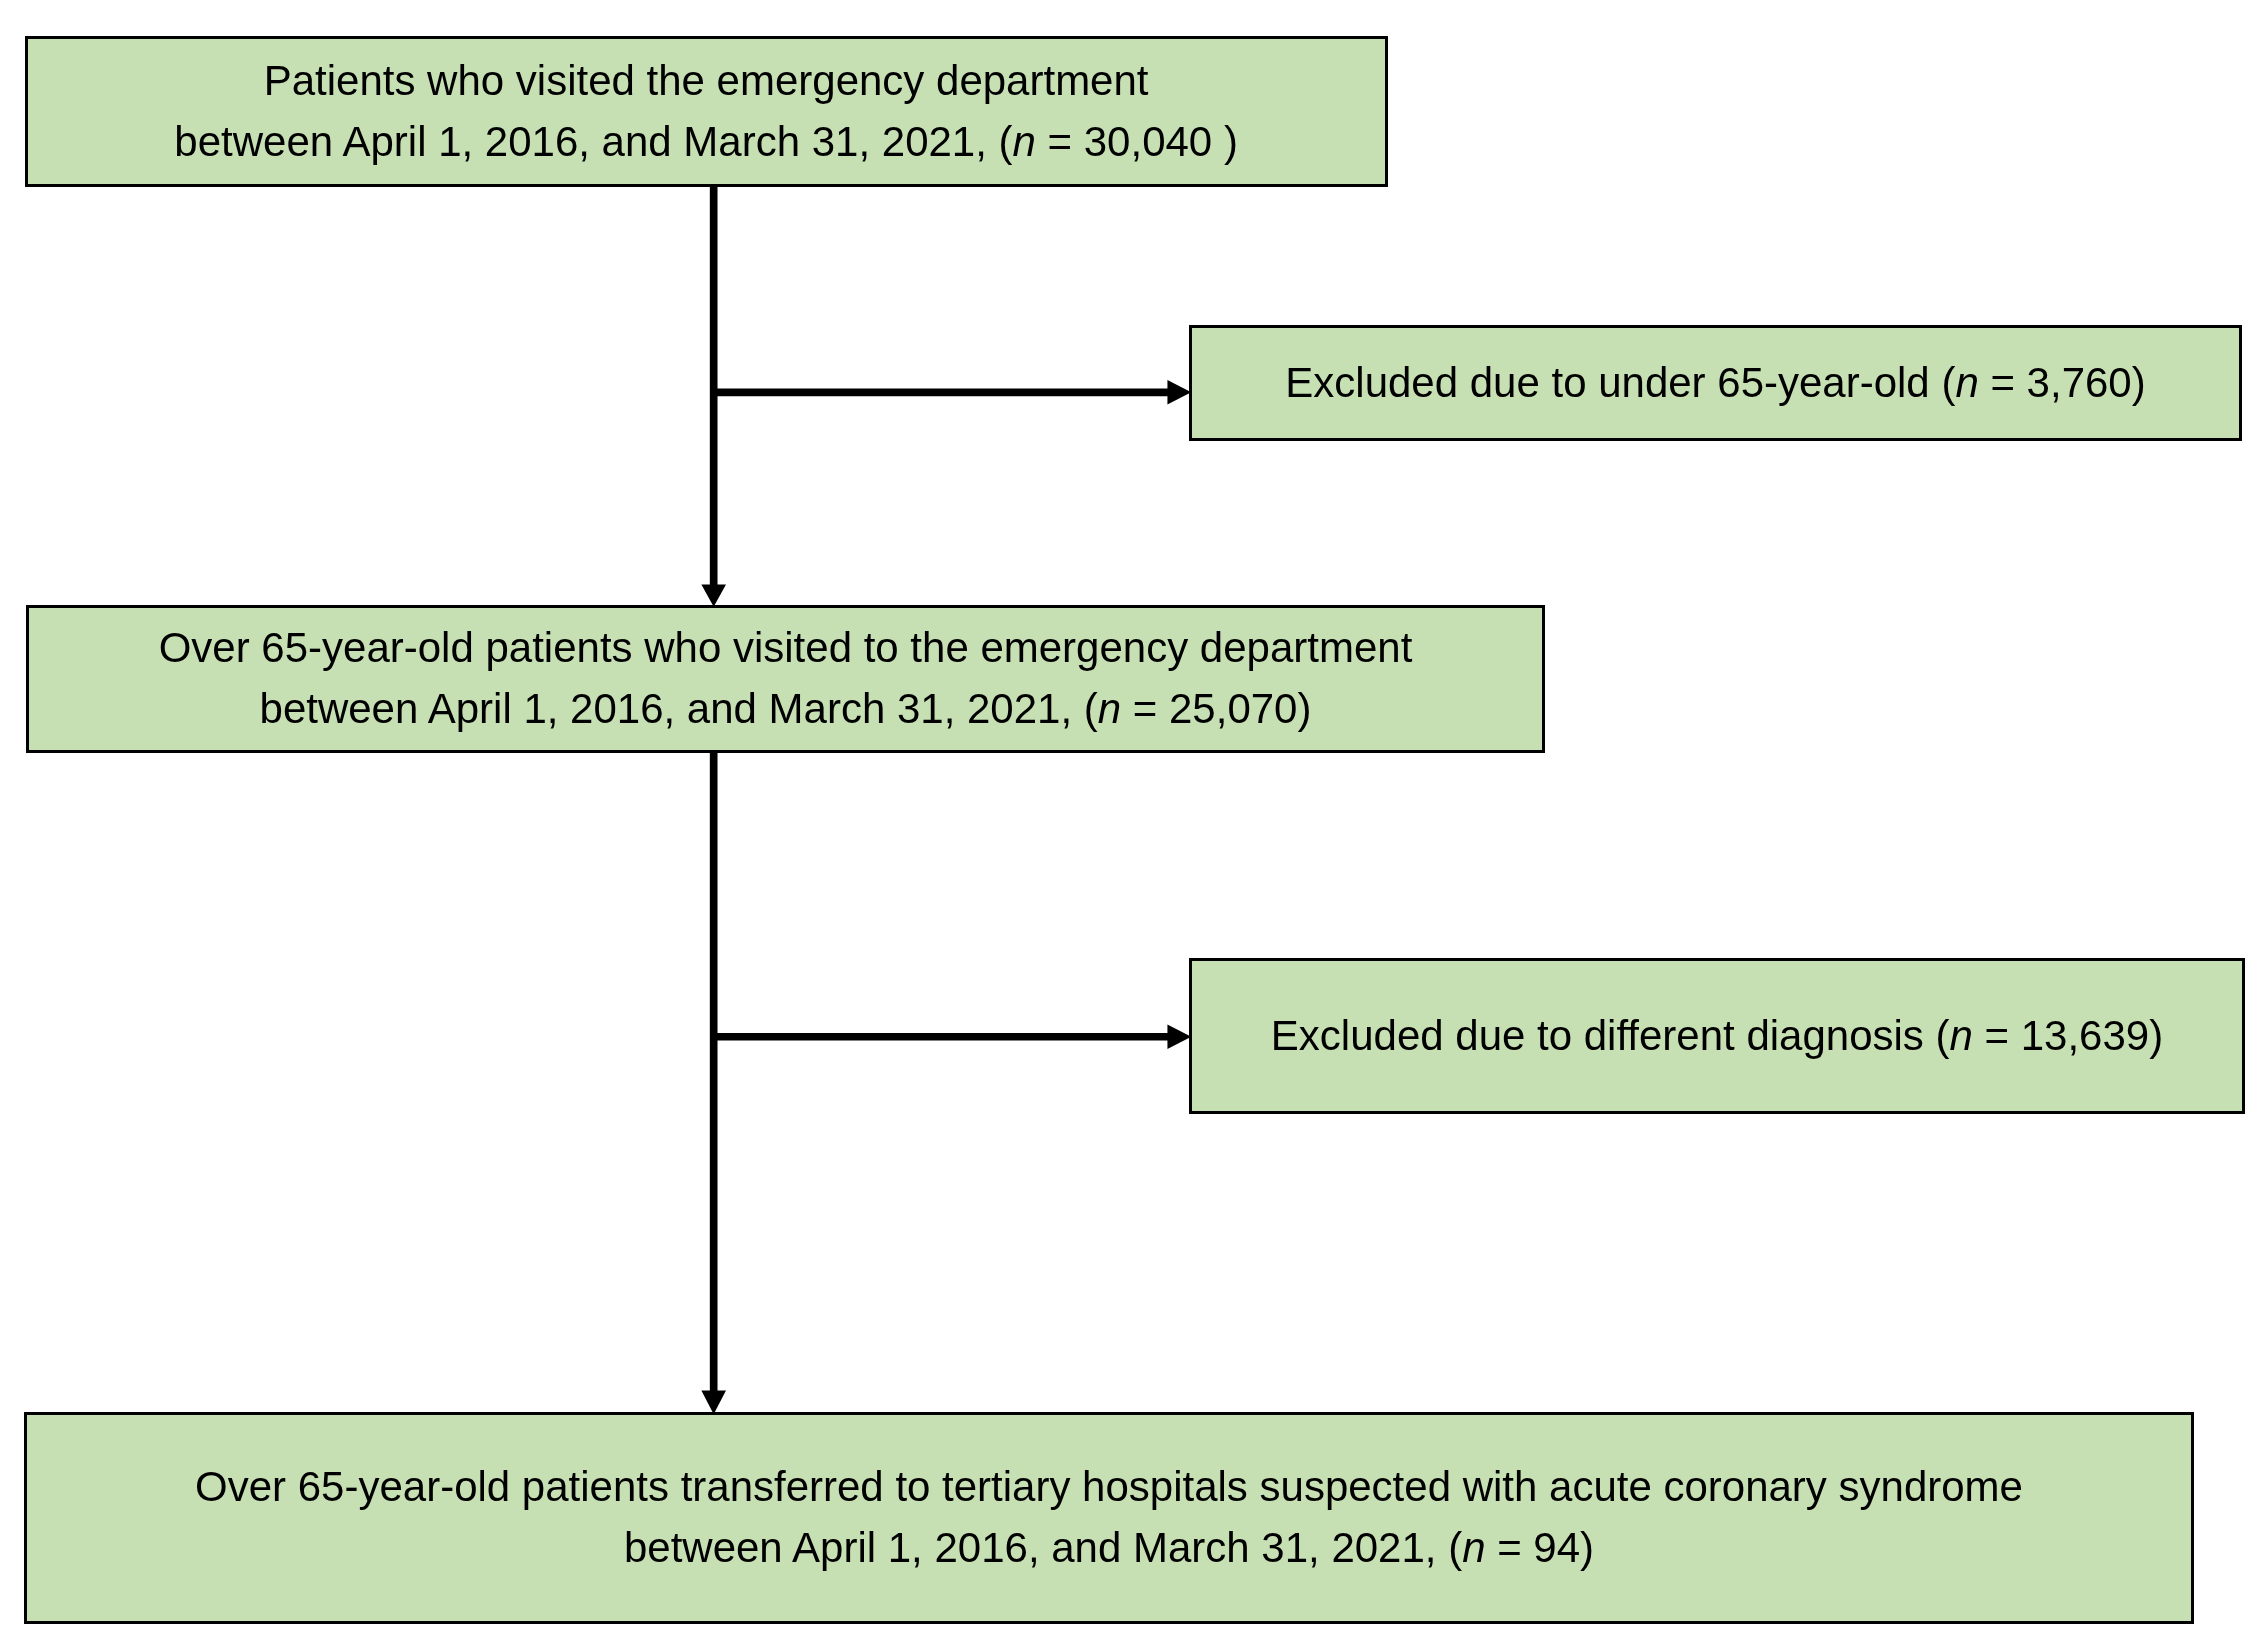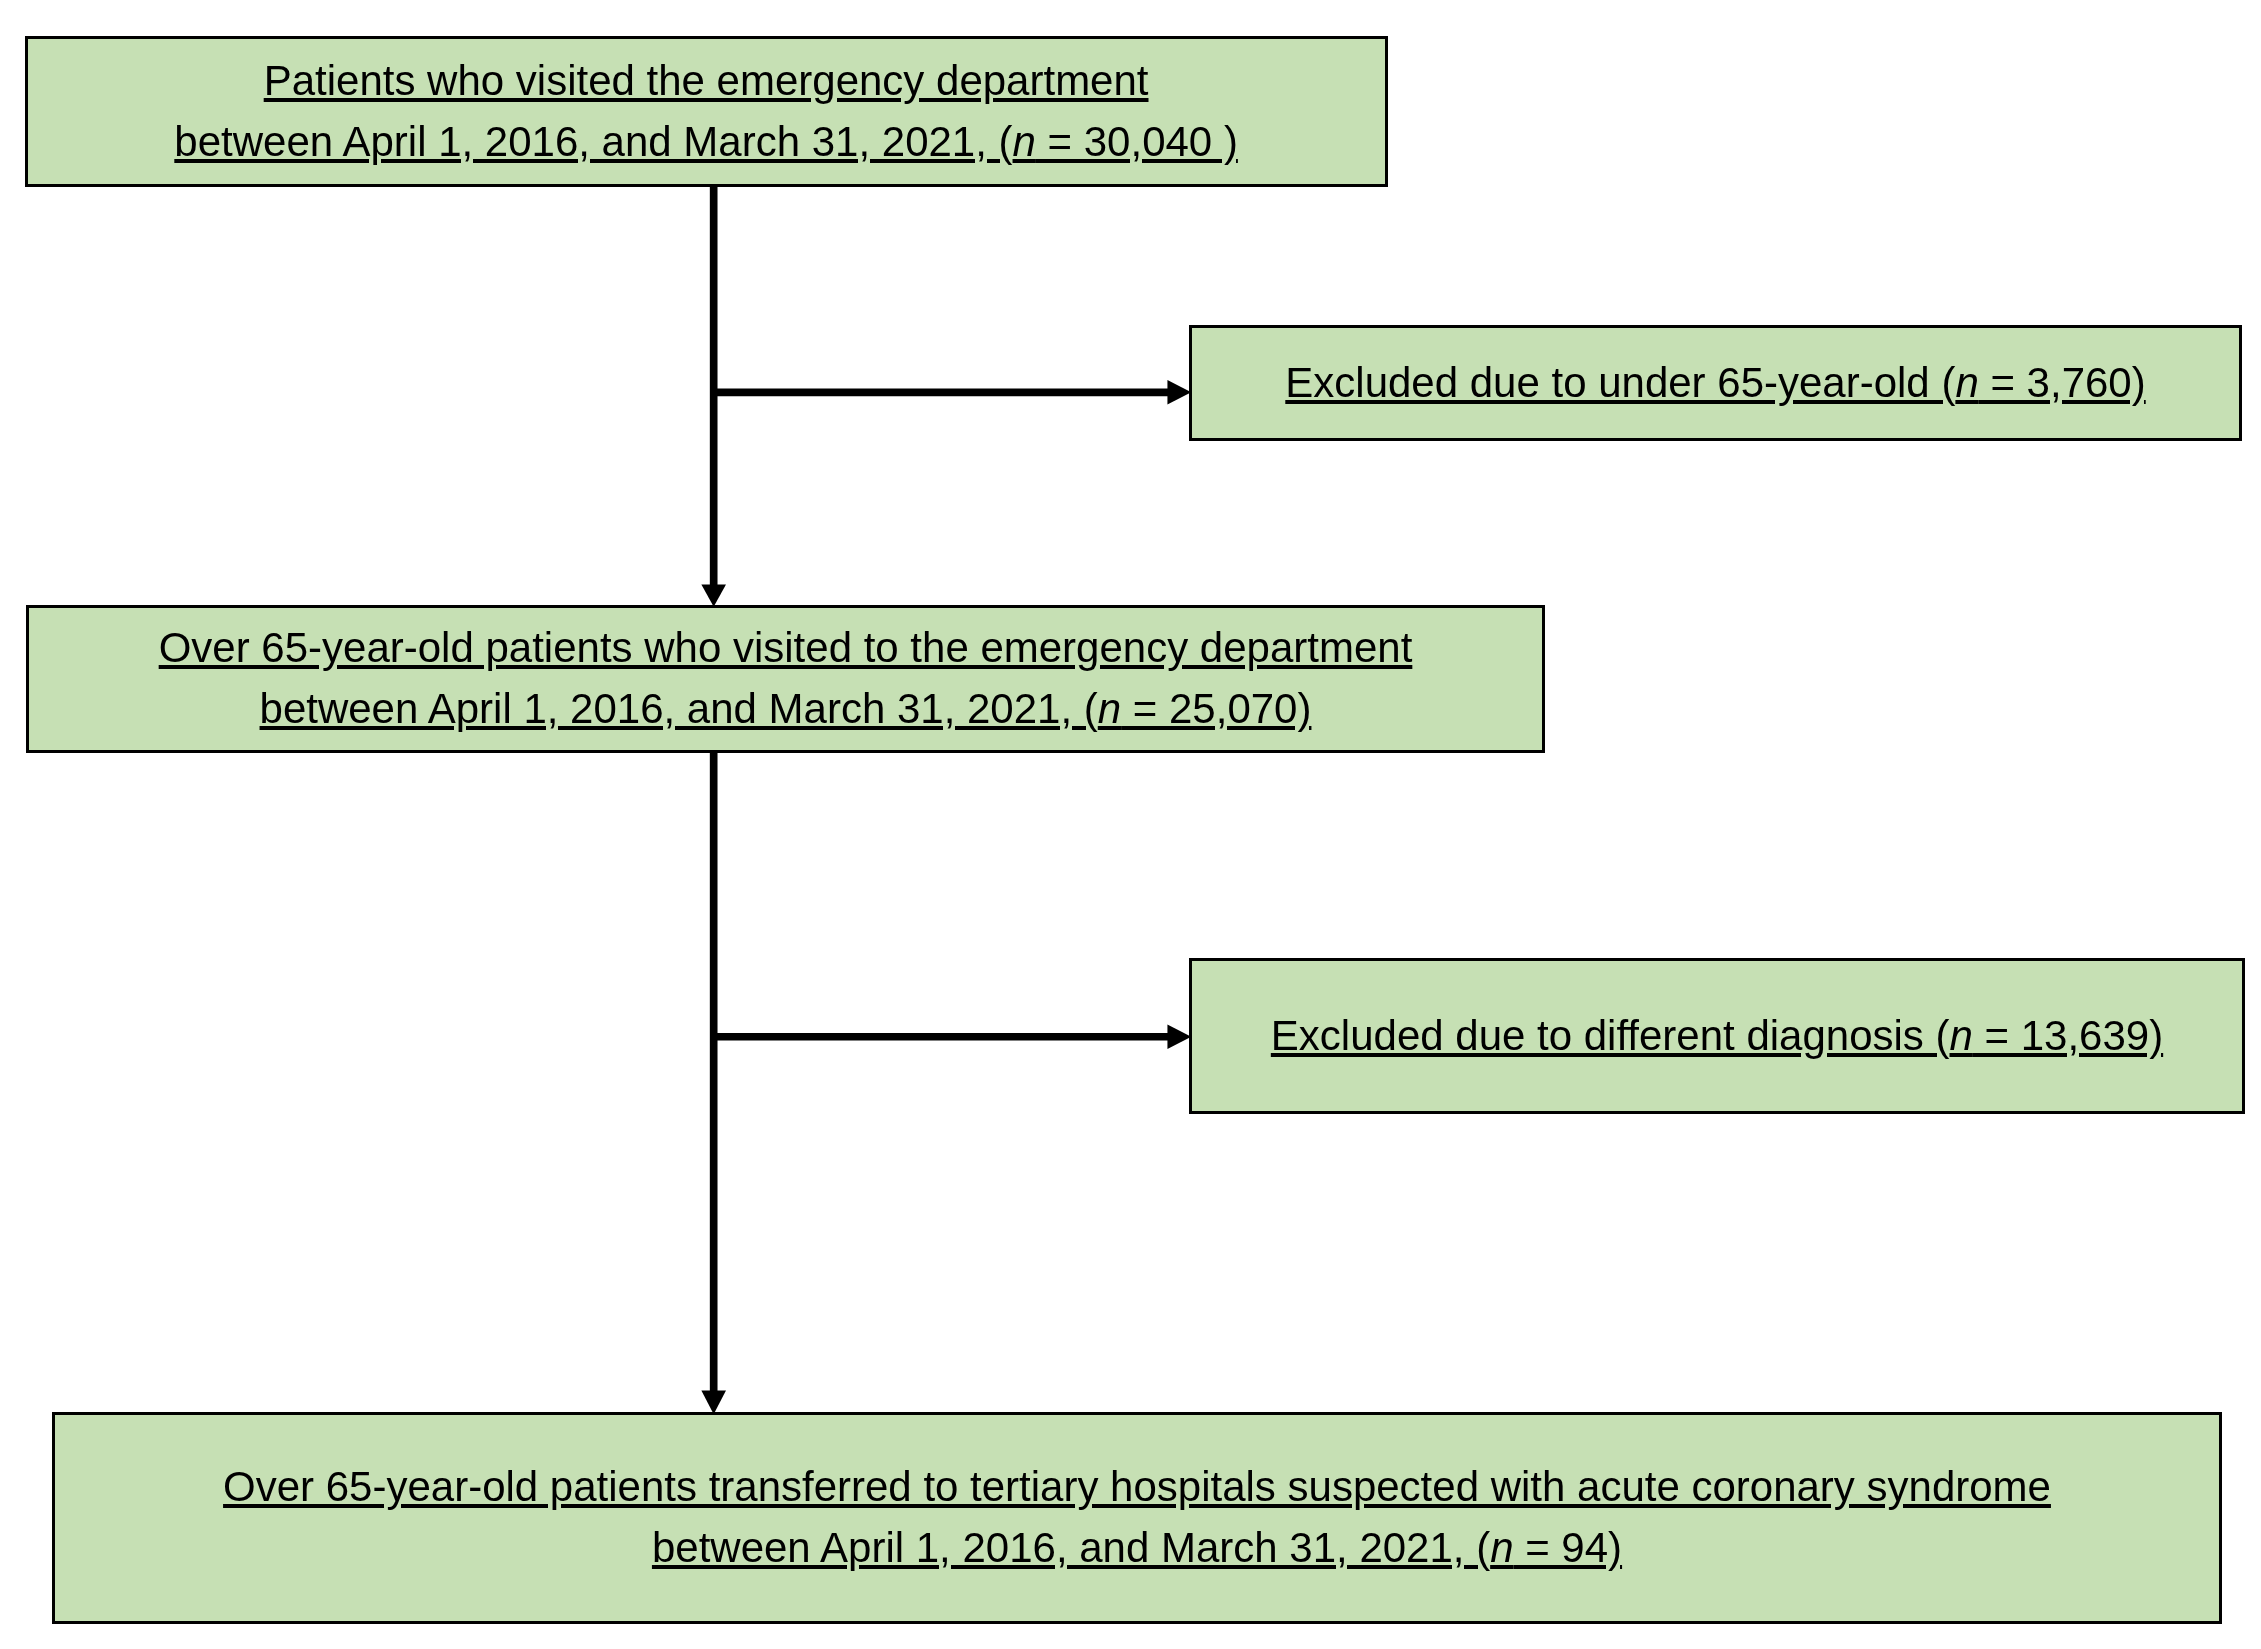--- a/index.html
+++ b/index.html
@@ -43,29 +43,28 @@
     background: var(--box-fill);
     border: 3.8px solid var(--box-border);
     display: flex;
     align-items: center;
     justify-content: center;
     text-align: center;
     font-size: 42px;
     line-height: 1.45;
     padding: 6.2px 18.5px;
     z-index: 1;
-    text-decoration: underline;
   }
   .box i { font-style: italic; }
   
   .box-top      { left: 24.6px;   top: 36px;   width: 1363px; height: 151px; }
   .box-excl1    { left: 1189px; top: 325px;  width: 1053px; height: 116px; }
   .box-middle   { left: 26px;   top: 605px;  width: 1519px; height: 148px; }
   .box-excl2    { left: 1189px; top: 958px; width: 1056px; height: 156px; }
-  .box-bottom   { left: 24px;   top: 1412px; width: 2170px; height: 212px; margin-left: 28px; }
+  .box-bottom   { left: 24px;   top: 1412px; width: 2170px; height: 212px; }
 </style>
 </head>
 <body>
 
 <div class="canvas">
 
   <div class="box box-top">
     <div>
       <span>Patients who visited the emergency department</span><br>
       <span>between April 1, 2016, and March 31, 2021, (</span><i>n</i><span> = 30,040 )</span>

